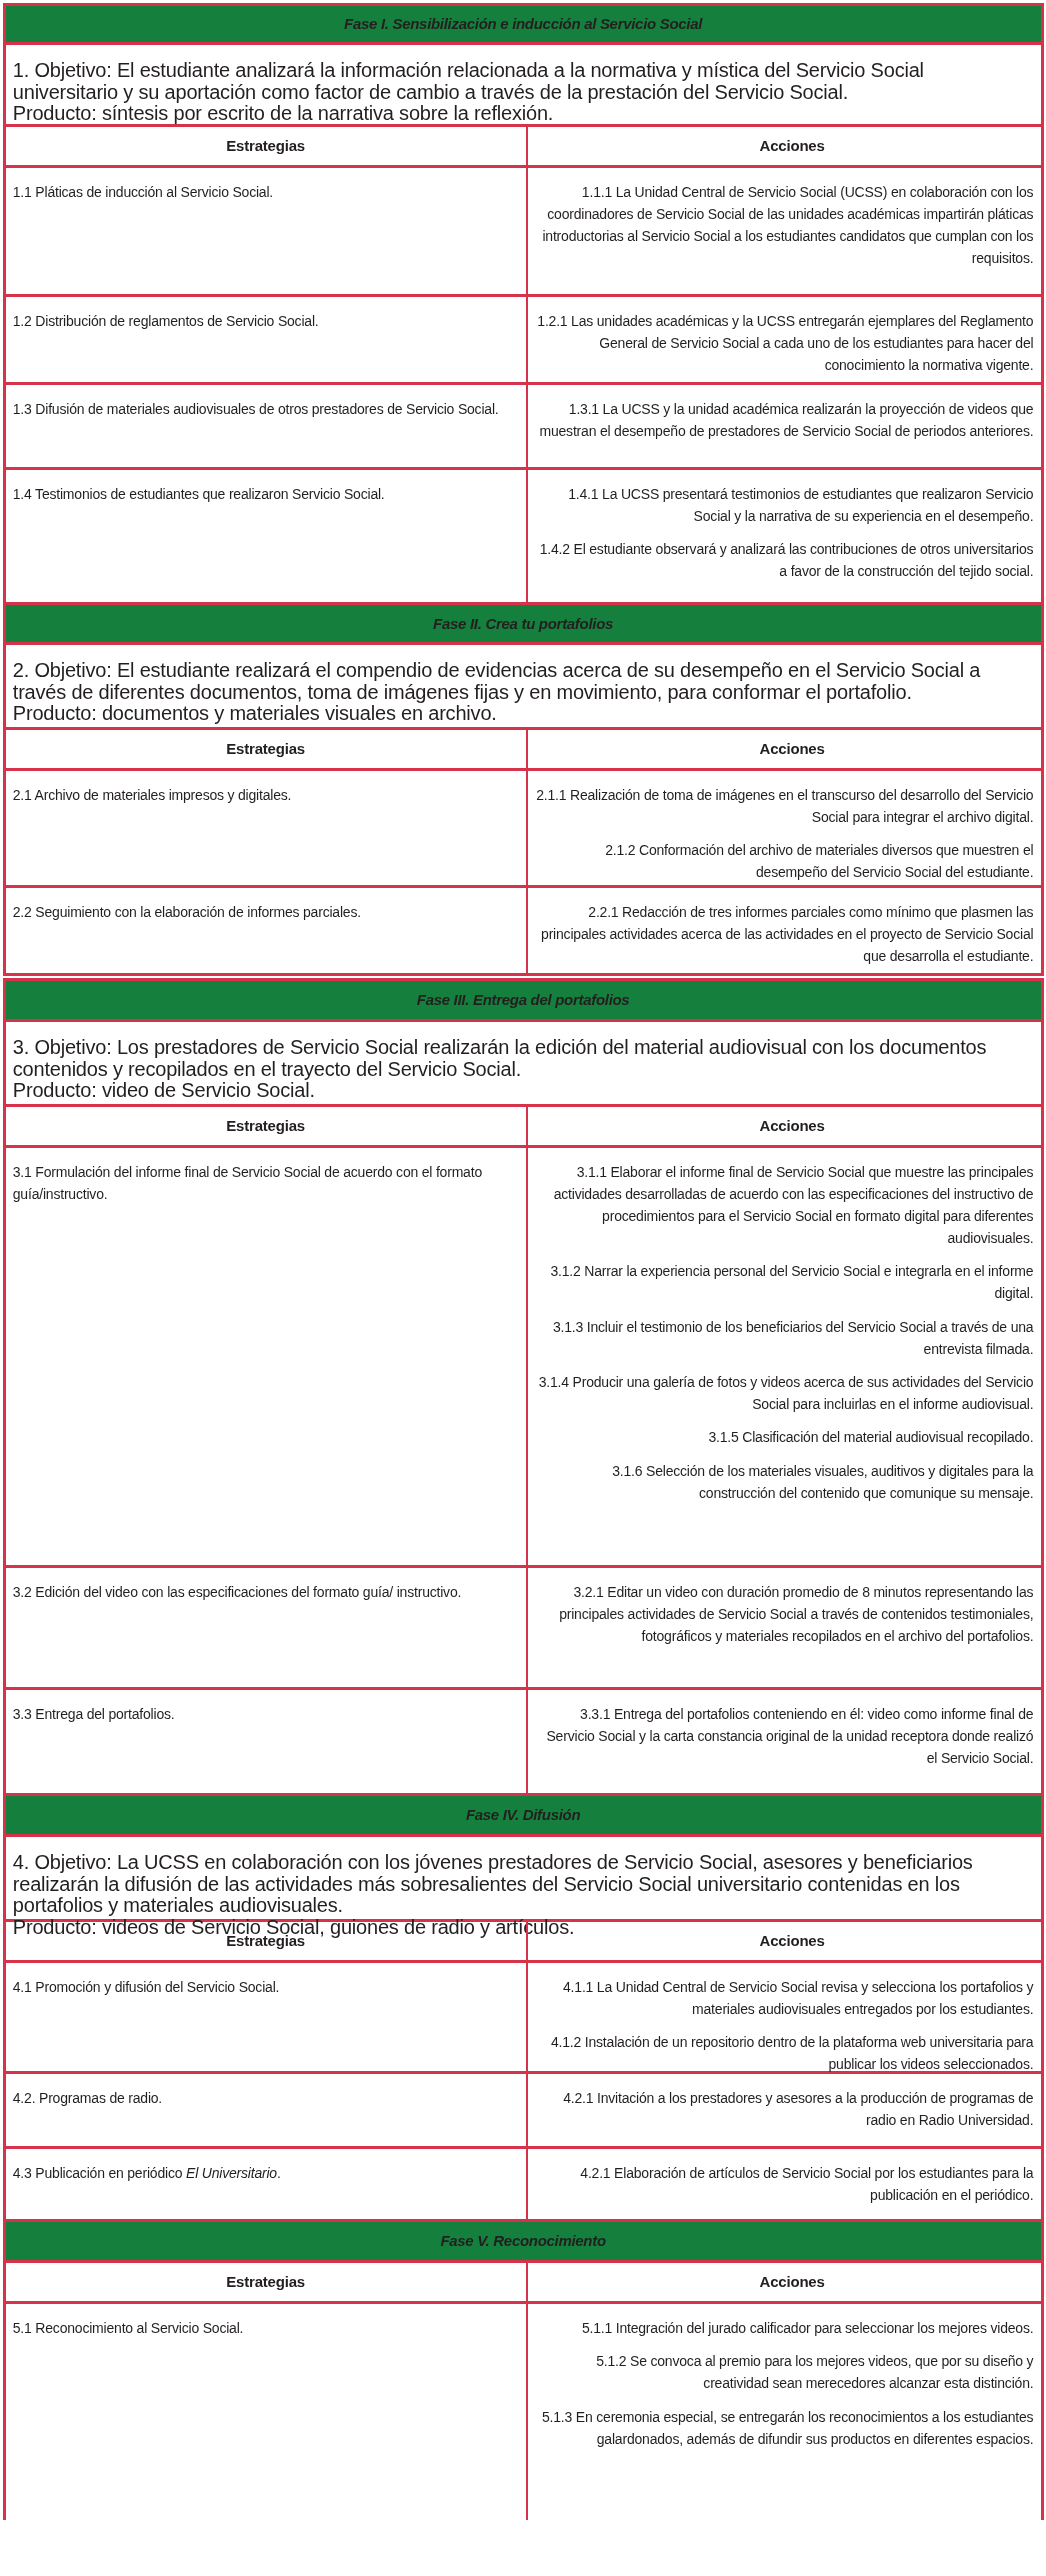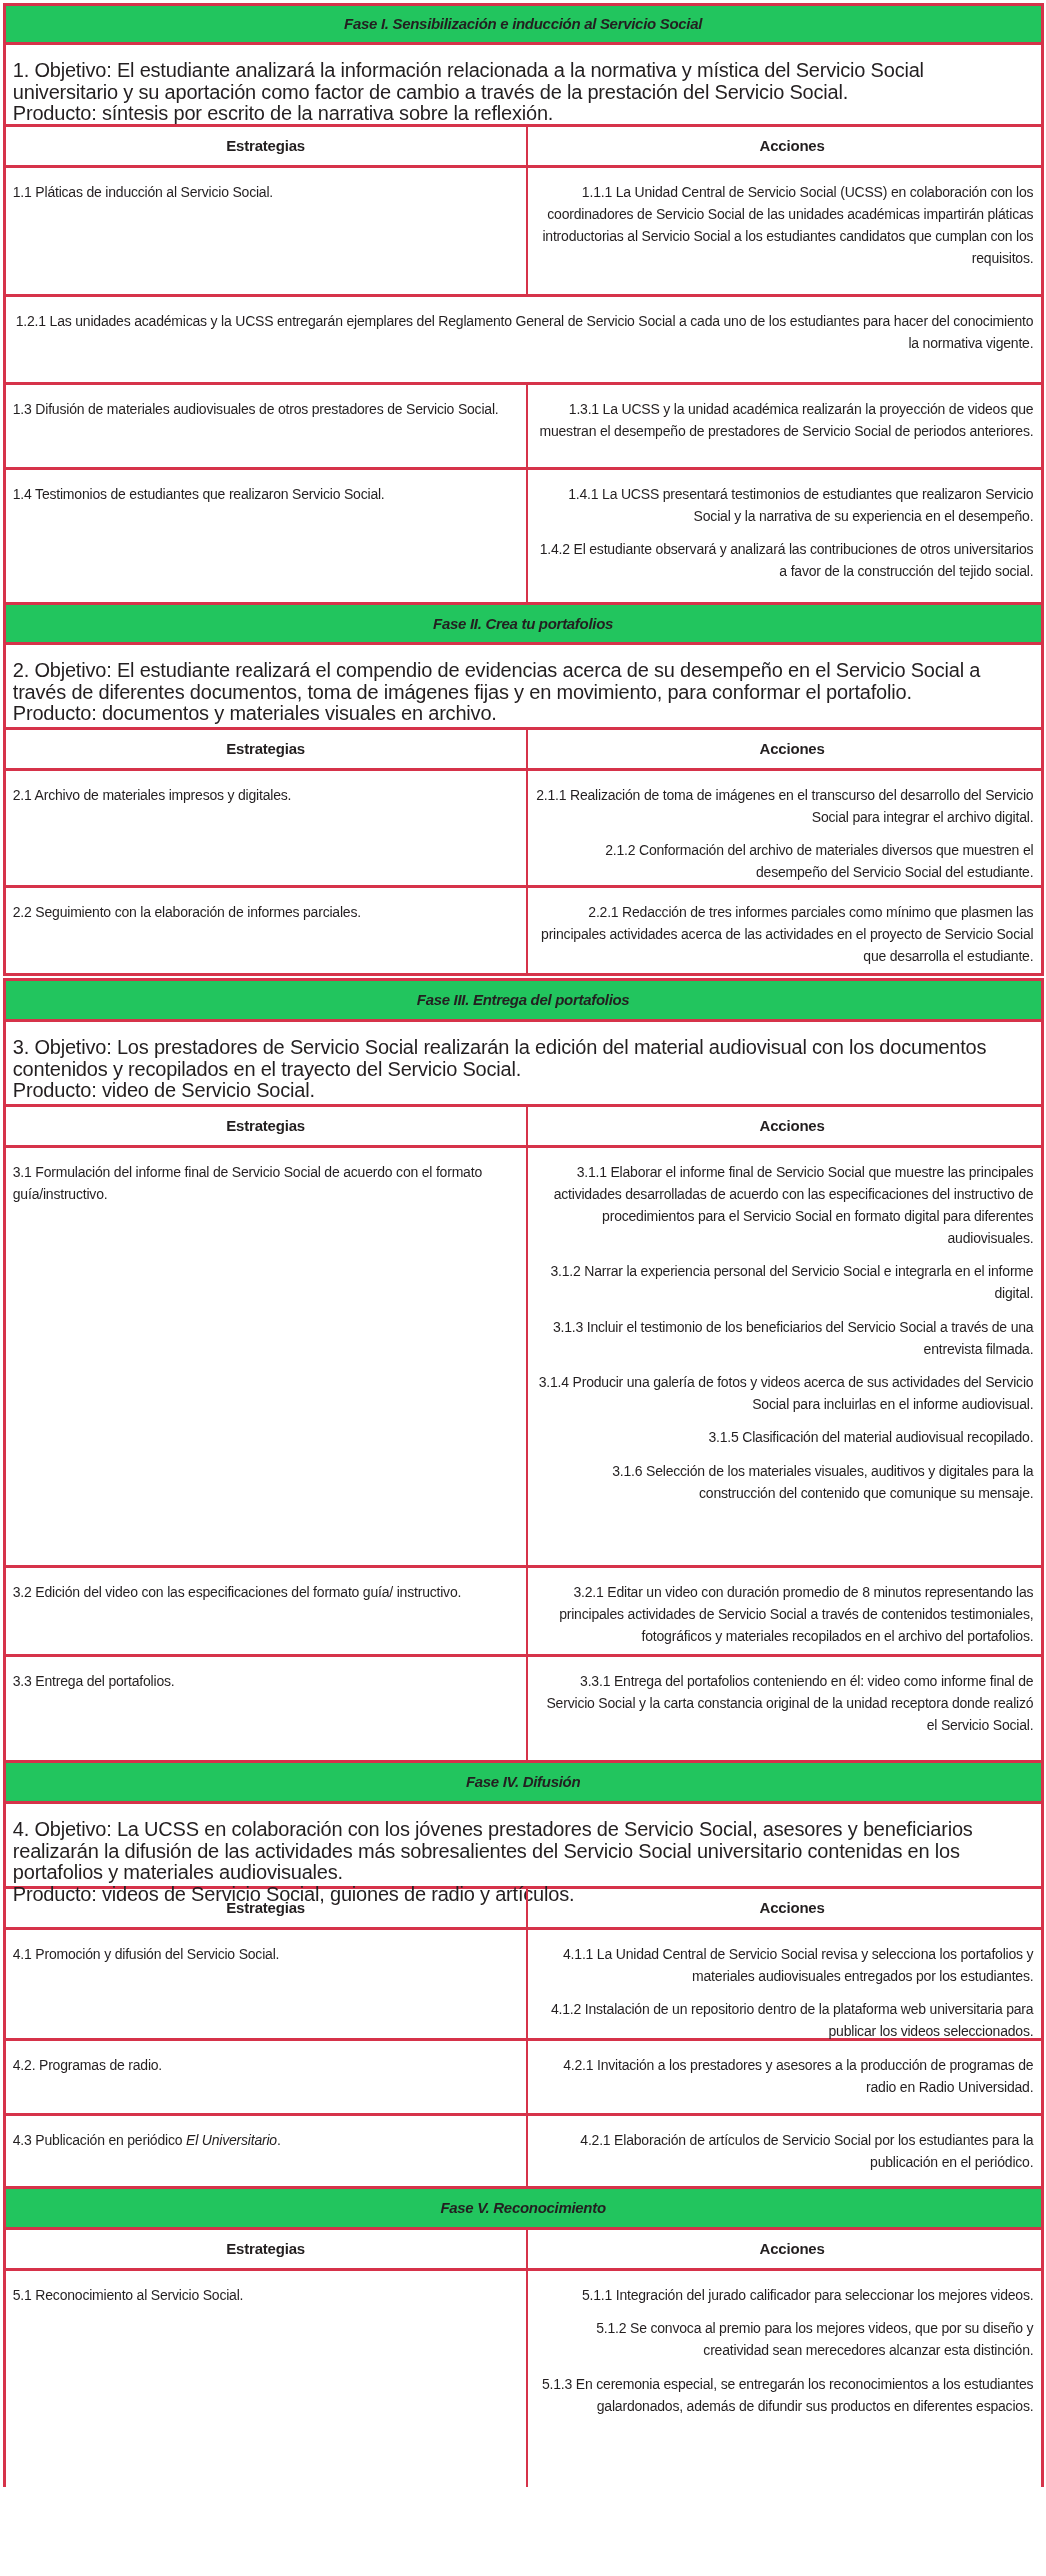--- a/index.html
+++ b/index.html
@@ -1,19 +1,19 @@
 <!DOCTYPE html>
 <html style="font-size:8.2px"><head>
 <meta charset="utf-8">
 <style>
   html, body { margin: 0; padding: 0; background: #ffffff; }
   body { width: 1046px; height: 3142px; overflow: hidden; position: relative; font-family: "Liberation Sans", sans-serif; color: #231f20; }
   .doc { position: absolute; left: 2.6px; top: 2.6px; width: 1041px; }
   .sec { border-left: 3.6px solid #d6334a; border-right: 3.6px solid #d6334a; box-sizing: border-box; }
-  .phase { background: #22c55e; border-top: 3.6px solid #d6334a; border-bottom: 3.6px solid #d6334a; box-sizing: border-box; display: flex; align-items: center; justify-content: center; font-style: italic; font-weight: bold; font-size: 15px; letter-spacing: -0.3px; }
+  .phase { background: #15803d; border-top: 3.6px solid #d6334a; border-bottom: 3.6px solid #d6334a; box-sizing: border-box; display: flex; align-items: center; justify-content: center; font-style: italic; font-weight: bold; font-size: 15px; letter-spacing: -0.3px; }
   .objective { border-bottom: 3.6px solid #d6334a; box-sizing: border-box; padding: 15.5px 7.2px 0 7.2px; font-size: 20px; line-height: 21.6px; letter-spacing: -0.2px; }
   .objective p { margin: 0; }
   .row { display: flex; border-bottom: 3.6px solid #d6334a; box-sizing: border-box; }
   .cell { box-sizing: border-box; font-size: 14px; line-height: 22px; letter-spacing: -0.2px; }
   .cell.left { width: 522px; border-right: 2.1px solid #d6334a; padding: 13.4px 7.2px 0 7.2px; }
   .cell.right { flex: 1; padding: 13.4px 7.2px 0 7.2px; text-align: right; }
   .cell.right p { margin: 0 0 11.3px 0; }
   .colhead { display: flex; border-bottom: 3.6px solid #d6334a; box-sizing: border-box; gap: 16px; }
   .colhead .cell { display: flex; align-items: center; justify-content: center; font-weight: bold; font-size: 15px; padding: 0; }
   .gap { height: 2.1px; background: #ffffff; }
@@ -34,20 +34,21 @@
       <div class="cell left">Estrategias</div>
       <div class="cell right">Acciones</div>
     </div>
     <div class="row" style="height:129px">
       <div class="cell left">1.1 Pláticas de inducción al Servicio Social.</div>
       <div class="cell right">
         <p>1.1.1 La Unidad Central de Servicio Social (UCSS) en colaboración con los coordinadores de Servicio Social de las unidades académicas impartirán pláticas introductorias al Servicio Social a los estudiantes candidatos que cumplan con los requisitos.</p>
       </div>
     </div>
     <div class="row" style="height:88px">
+      <div class="cell left">1.2 Distribución de reglamentos de Servicio Social.</div>
       <div class="cell right">
         <p>1.2.1 Las unidades académicas y la UCSS entregarán ejemplares del Reglamento General de Servicio Social a cada uno de los estudiantes para hacer del conocimiento la normativa vigente.</p>
       </div>
     </div>
     <div class="row" style="height:85px">
       <div class="cell left">1.3 Difusión de materiales audiovisuales de otros prestadores de Servicio Social.</div>
       <div class="cell right">
         <p>1.3.1 La UCSS y la unidad académica realizarán la proyección de videos que muestran el desempeño de prestadores de Servicio Social de periodos anteriores.</p>
       </div>
     </div>
@@ -101,21 +102,21 @@
       <div class="cell left">3.1 Formulación del informe final de Servicio Social de acuerdo con el formato guía/instructivo.</div>
       <div class="cell right">
         <p>3.1.1 Elaborar el informe final de Servicio Social que muestre las principales actividades desarrolladas de acuerdo con las especificaciones del instructivo de procedimientos para el Servicio Social en formato digital para diferentes audiovisuales.</p>
         <p>3.1.2 Narrar la experiencia personal del Servicio Social e integrarla en el informe digital.</p>
         <p>3.1.3 Incluir el testimonio de los beneficiarios del Servicio Social a través de una entrevista filmada.</p>
         <p>3.1.4 Producir una galería de fotos y videos acerca de sus actividades del Servicio Social para incluirlas en el informe audiovisual.</p>
         <p>3.1.5 Clasificación del material audiovisual recopilado.</p>
         <p>3.1.6 Selección de los materiales visuales, auditivos y digitales para la construcción del contenido que comunique su mensaje.</p>
       </div>
     </div>
-    <div class="row" style="height:89px">
+    <div class="row" style="height:122px">
       <div class="cell left">3.2 Edición del video con las especificaciones del formato guía/ instructivo.</div>
       <div class="cell right">
         <p>3.2.1 Editar un video con duración promedio de 8 minutos representando las principales actividades de Servicio Social a través de contenidos testimoniales, fotográficos y materiales recopilados en el archivo del portafolios.</p>
       </div>
     </div>
     <div class="row" style="height:103px;border-bottom:0">
       <div class="cell left">3.3 Entrega del portafolios.</div>
       <div class="cell right">
         <p>3.3.1 Entrega del portafolios conteniendo en él: video como informe final de Servicio Social y la carta constancia original de la unidad receptora donde realizó el Servicio Social.</p>
       </div>

